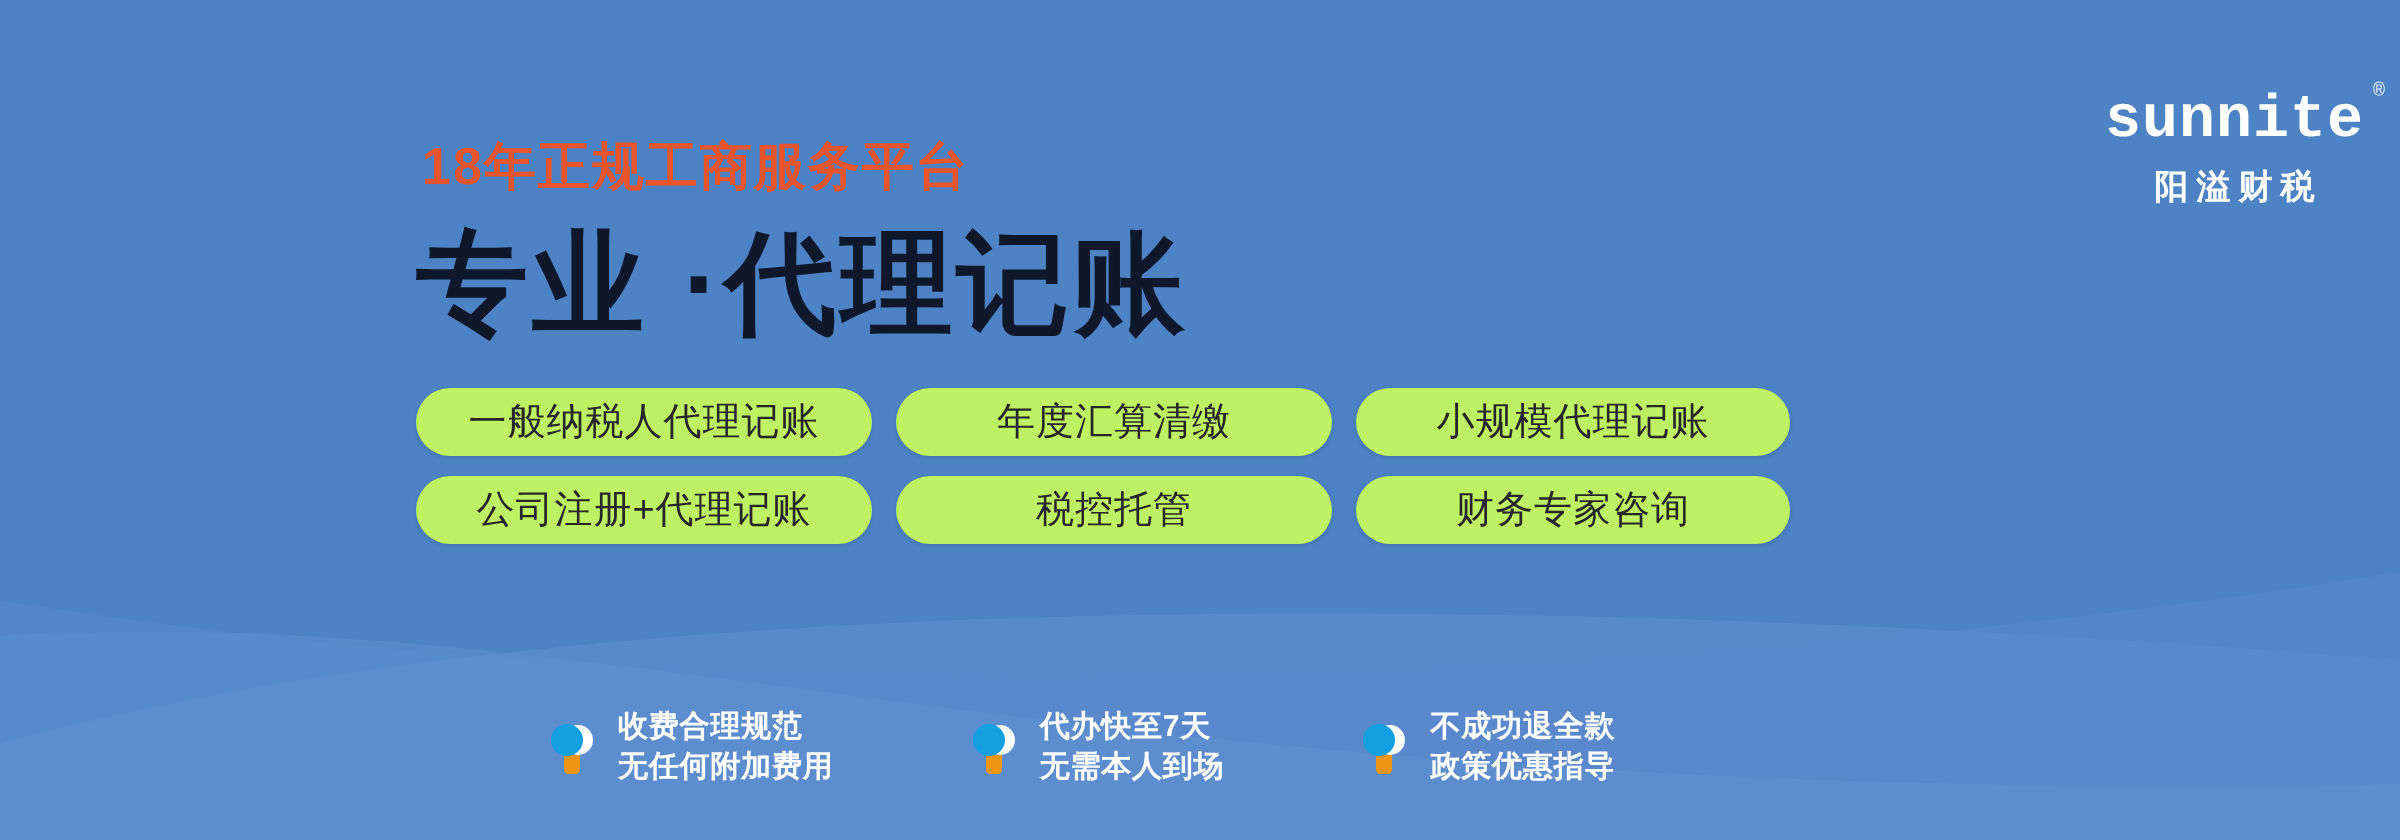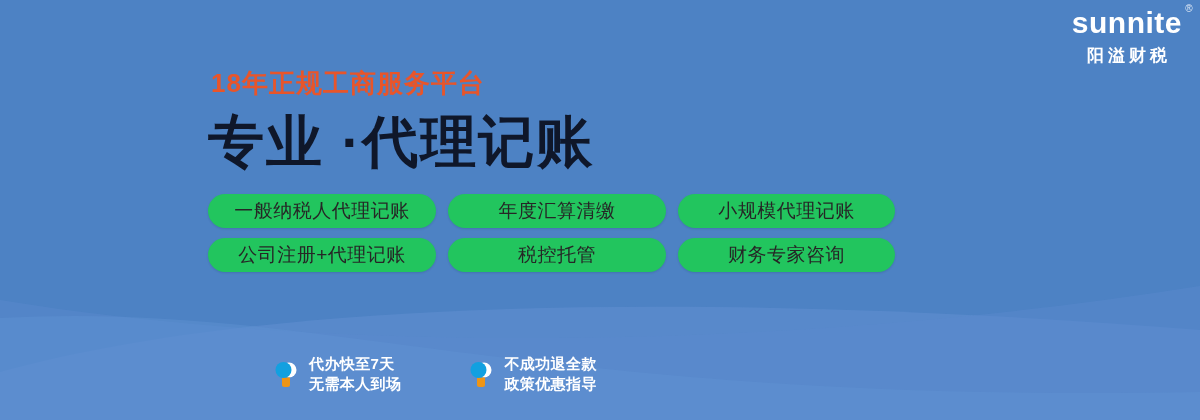--- a/index.html
+++ b/index.html
@@ -33,21 +33,22 @@
     line-height: 1;
     z-index: 5;
   }
   .logo-word {
     position: relative;
     display: inline-block;
     color: #ffffff;
     font-size: 30px;
     font-weight: bold;
     letter-spacing: 0.5px;
-    font-family: Liberation Sans, sans-serif;
+    font-family: Liberation Mono, monospace;
+    margin-top: 38px;
   }
   .logo-reg {
     position: absolute;
     top: -4px;
     right: -11px;
     font-size: 10px;
     font-weight: normal;
     color: #dfe9f6;
   }
   .logo-cn {
@@ -86,21 +87,21 @@
   .pill-grid {
     display: flex;
     flex-direction: column;
     gap: 10px;
   }
   .pill-row {
     display: flex;
     gap: 12px;
   }
   .pill {
-    background: #22c55e;
+    background: #bef264;
     color: #262626;
     border-radius: 999px;
     height: 34px;
     display: flex;
     align-items: center;
     justify-content: center;
     font-size: 19px;
     font-weight: normal;
     letter-spacing: 0.5px;
     box-shadow: 0 1px 2px rgba(20, 50, 90, 0.18);
@@ -175,20 +176,31 @@
       <div class="pill-row">
         <div class="pill w1">公司注册+代理记账</div>
         <div class="pill w3">税控托管</div>
         <div class="pill w2">财务专家咨询</div>
       </div>
     </div>
   </div>
 
   <div class="features">
 
+    <div class="feature">
+      <svg class="feature-icon" viewBox="0 0 28 30">
+        <circle cx="17" cy="11" r="7.5" fill="#ffffff"></circle>
+        <path d="M10,18.5 L10,26 C10,27.1 11,28 12.2,28 L15.8,28 C17,28 18,27.1 18,26 L18,18.5 Z" fill="#ef9516"></path>
+        <circle cx="11.5" cy="11" r="8" fill="#12a0e0"></circle>
+      </svg>
+      <div class="feature-text">
+        <span>收费合理规范</span>
+        <span>无任何附加费用</span>
+      </div>
+    </div>
 
     <div class="feature">
       <svg class="feature-icon" viewBox="0 0 28 30">
         <circle cx="17" cy="11" r="7.5" fill="#ffffff"></circle>
         <path d="M10,18.5 L10,26 C10,27.1 11,28 12.2,28 L15.8,28 C17,28 18,27.1 18,26 L18,18.5 Z" fill="#ef9516"></path>
         <circle cx="11.5" cy="11" r="8" fill="#12a0e0"></circle>
       </svg>
       <div class="feature-text">
         <span>代办快至7天</span>
         <span>无需本人到场</span>

